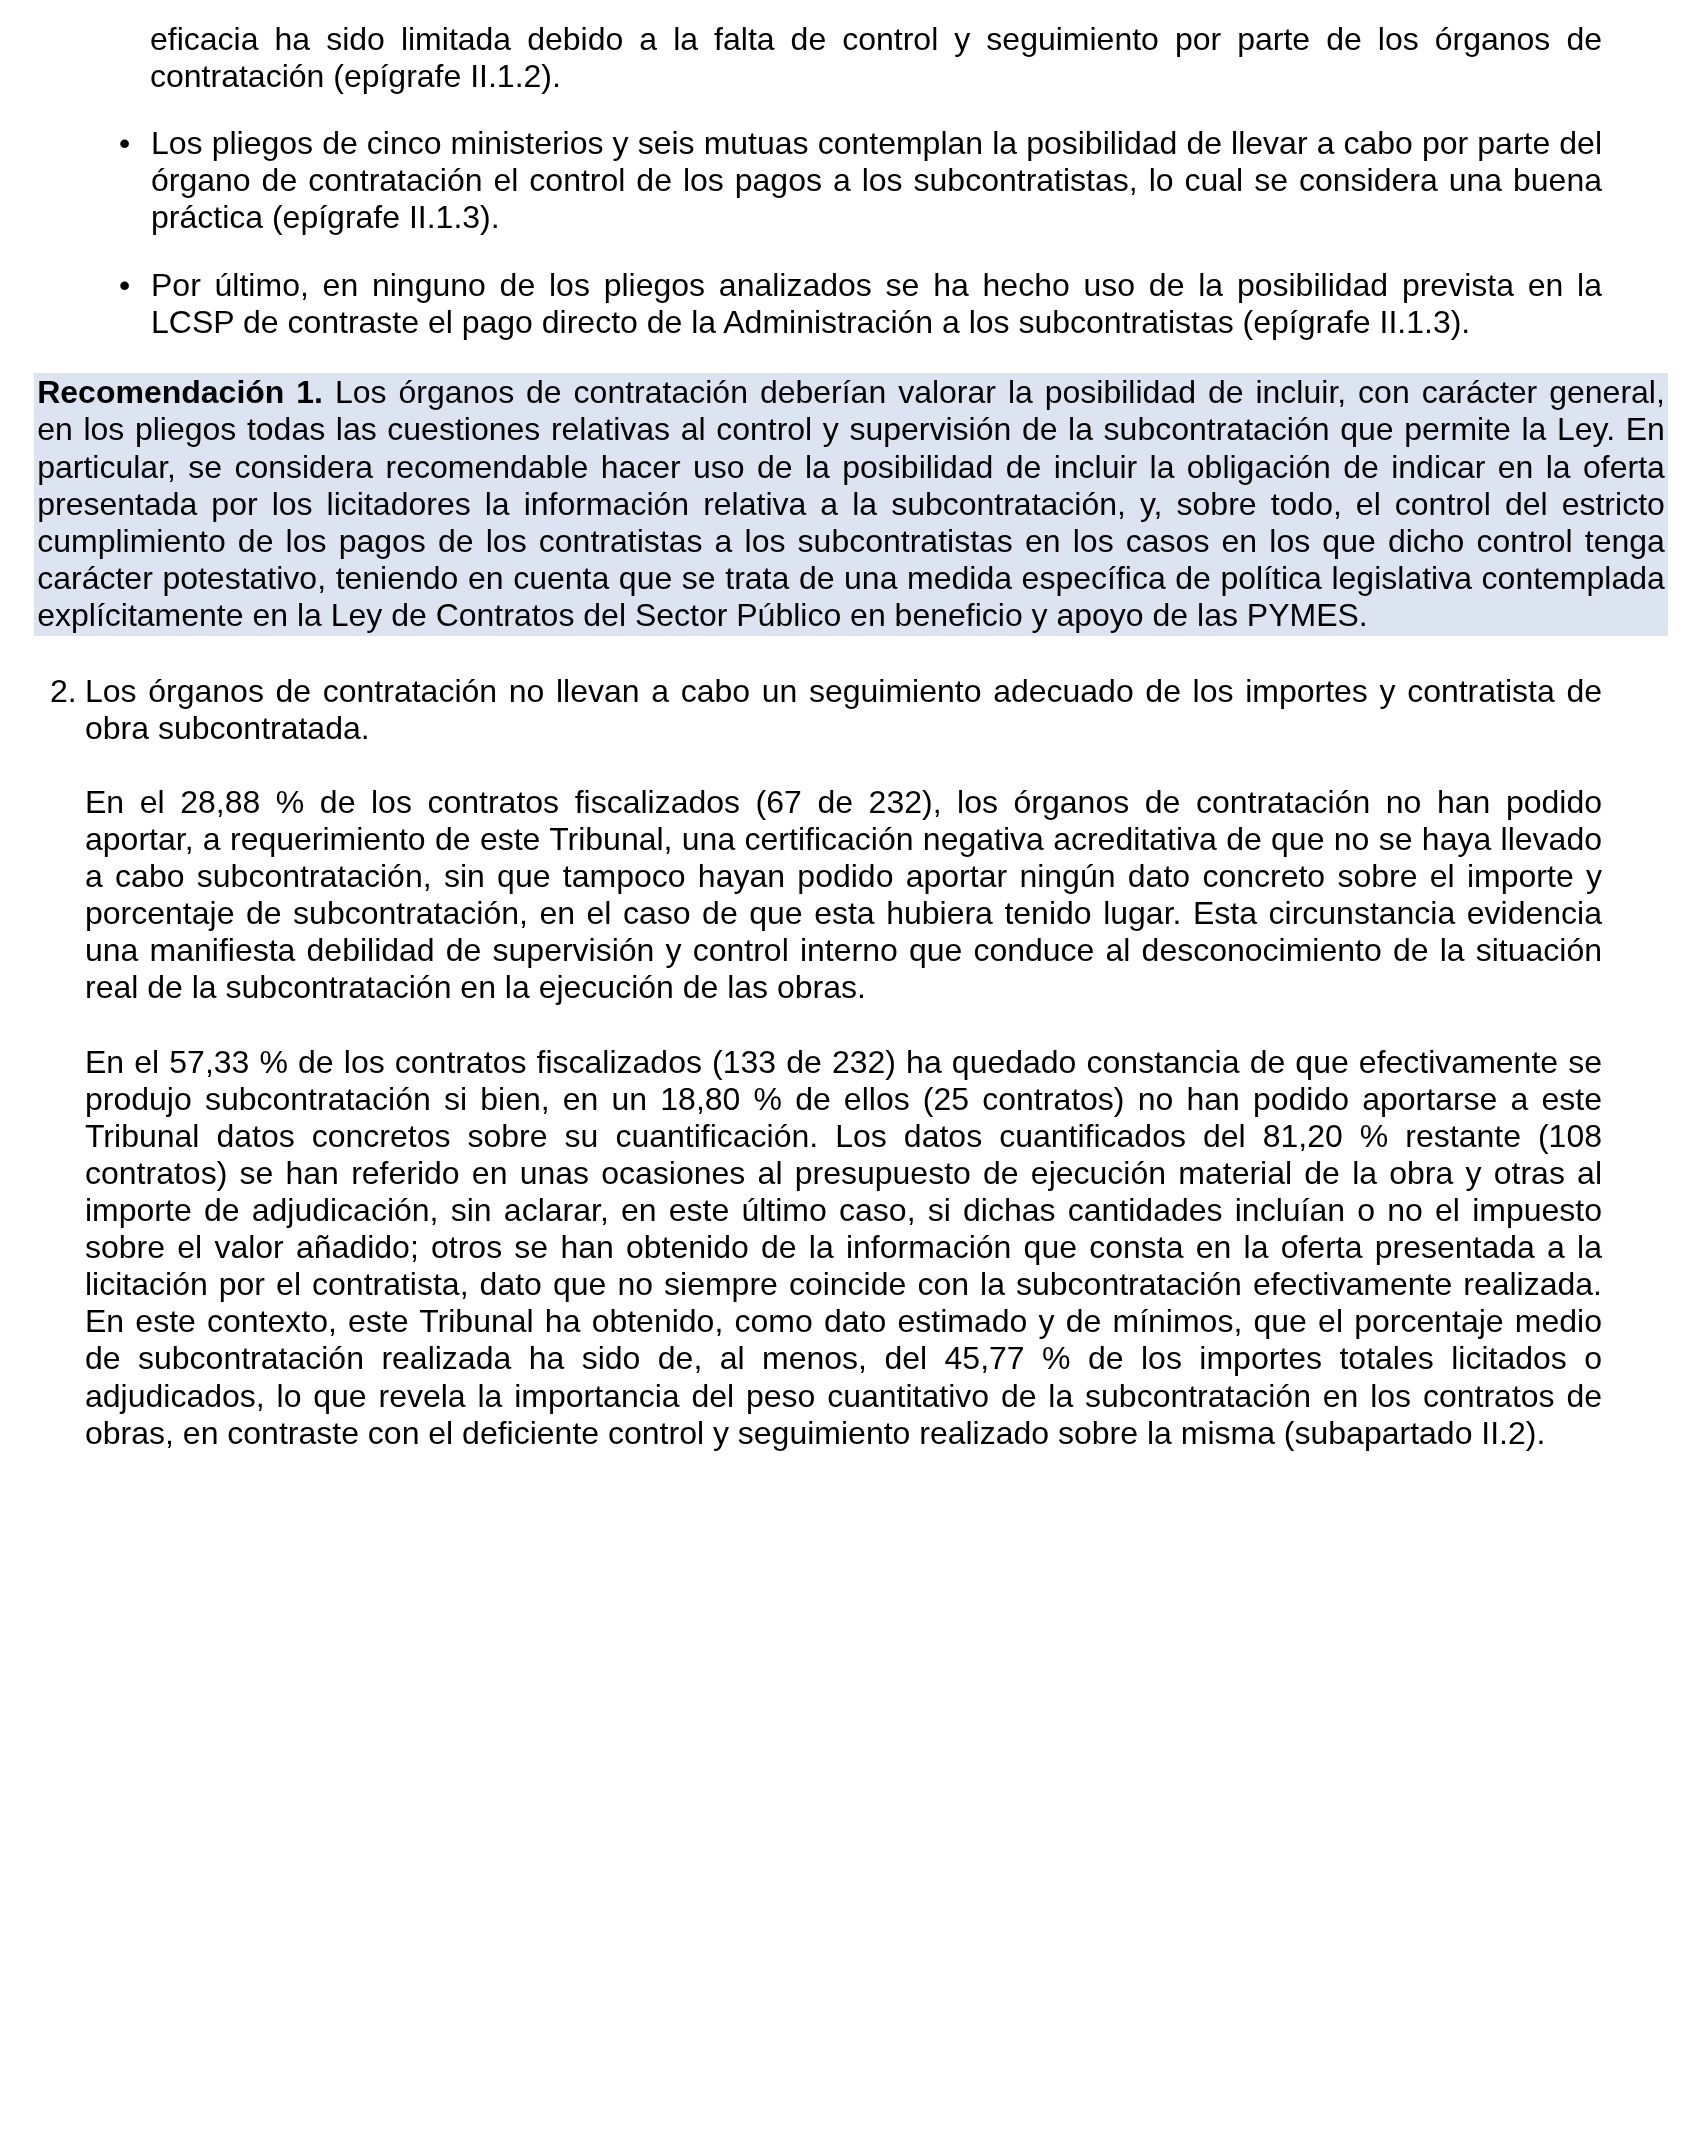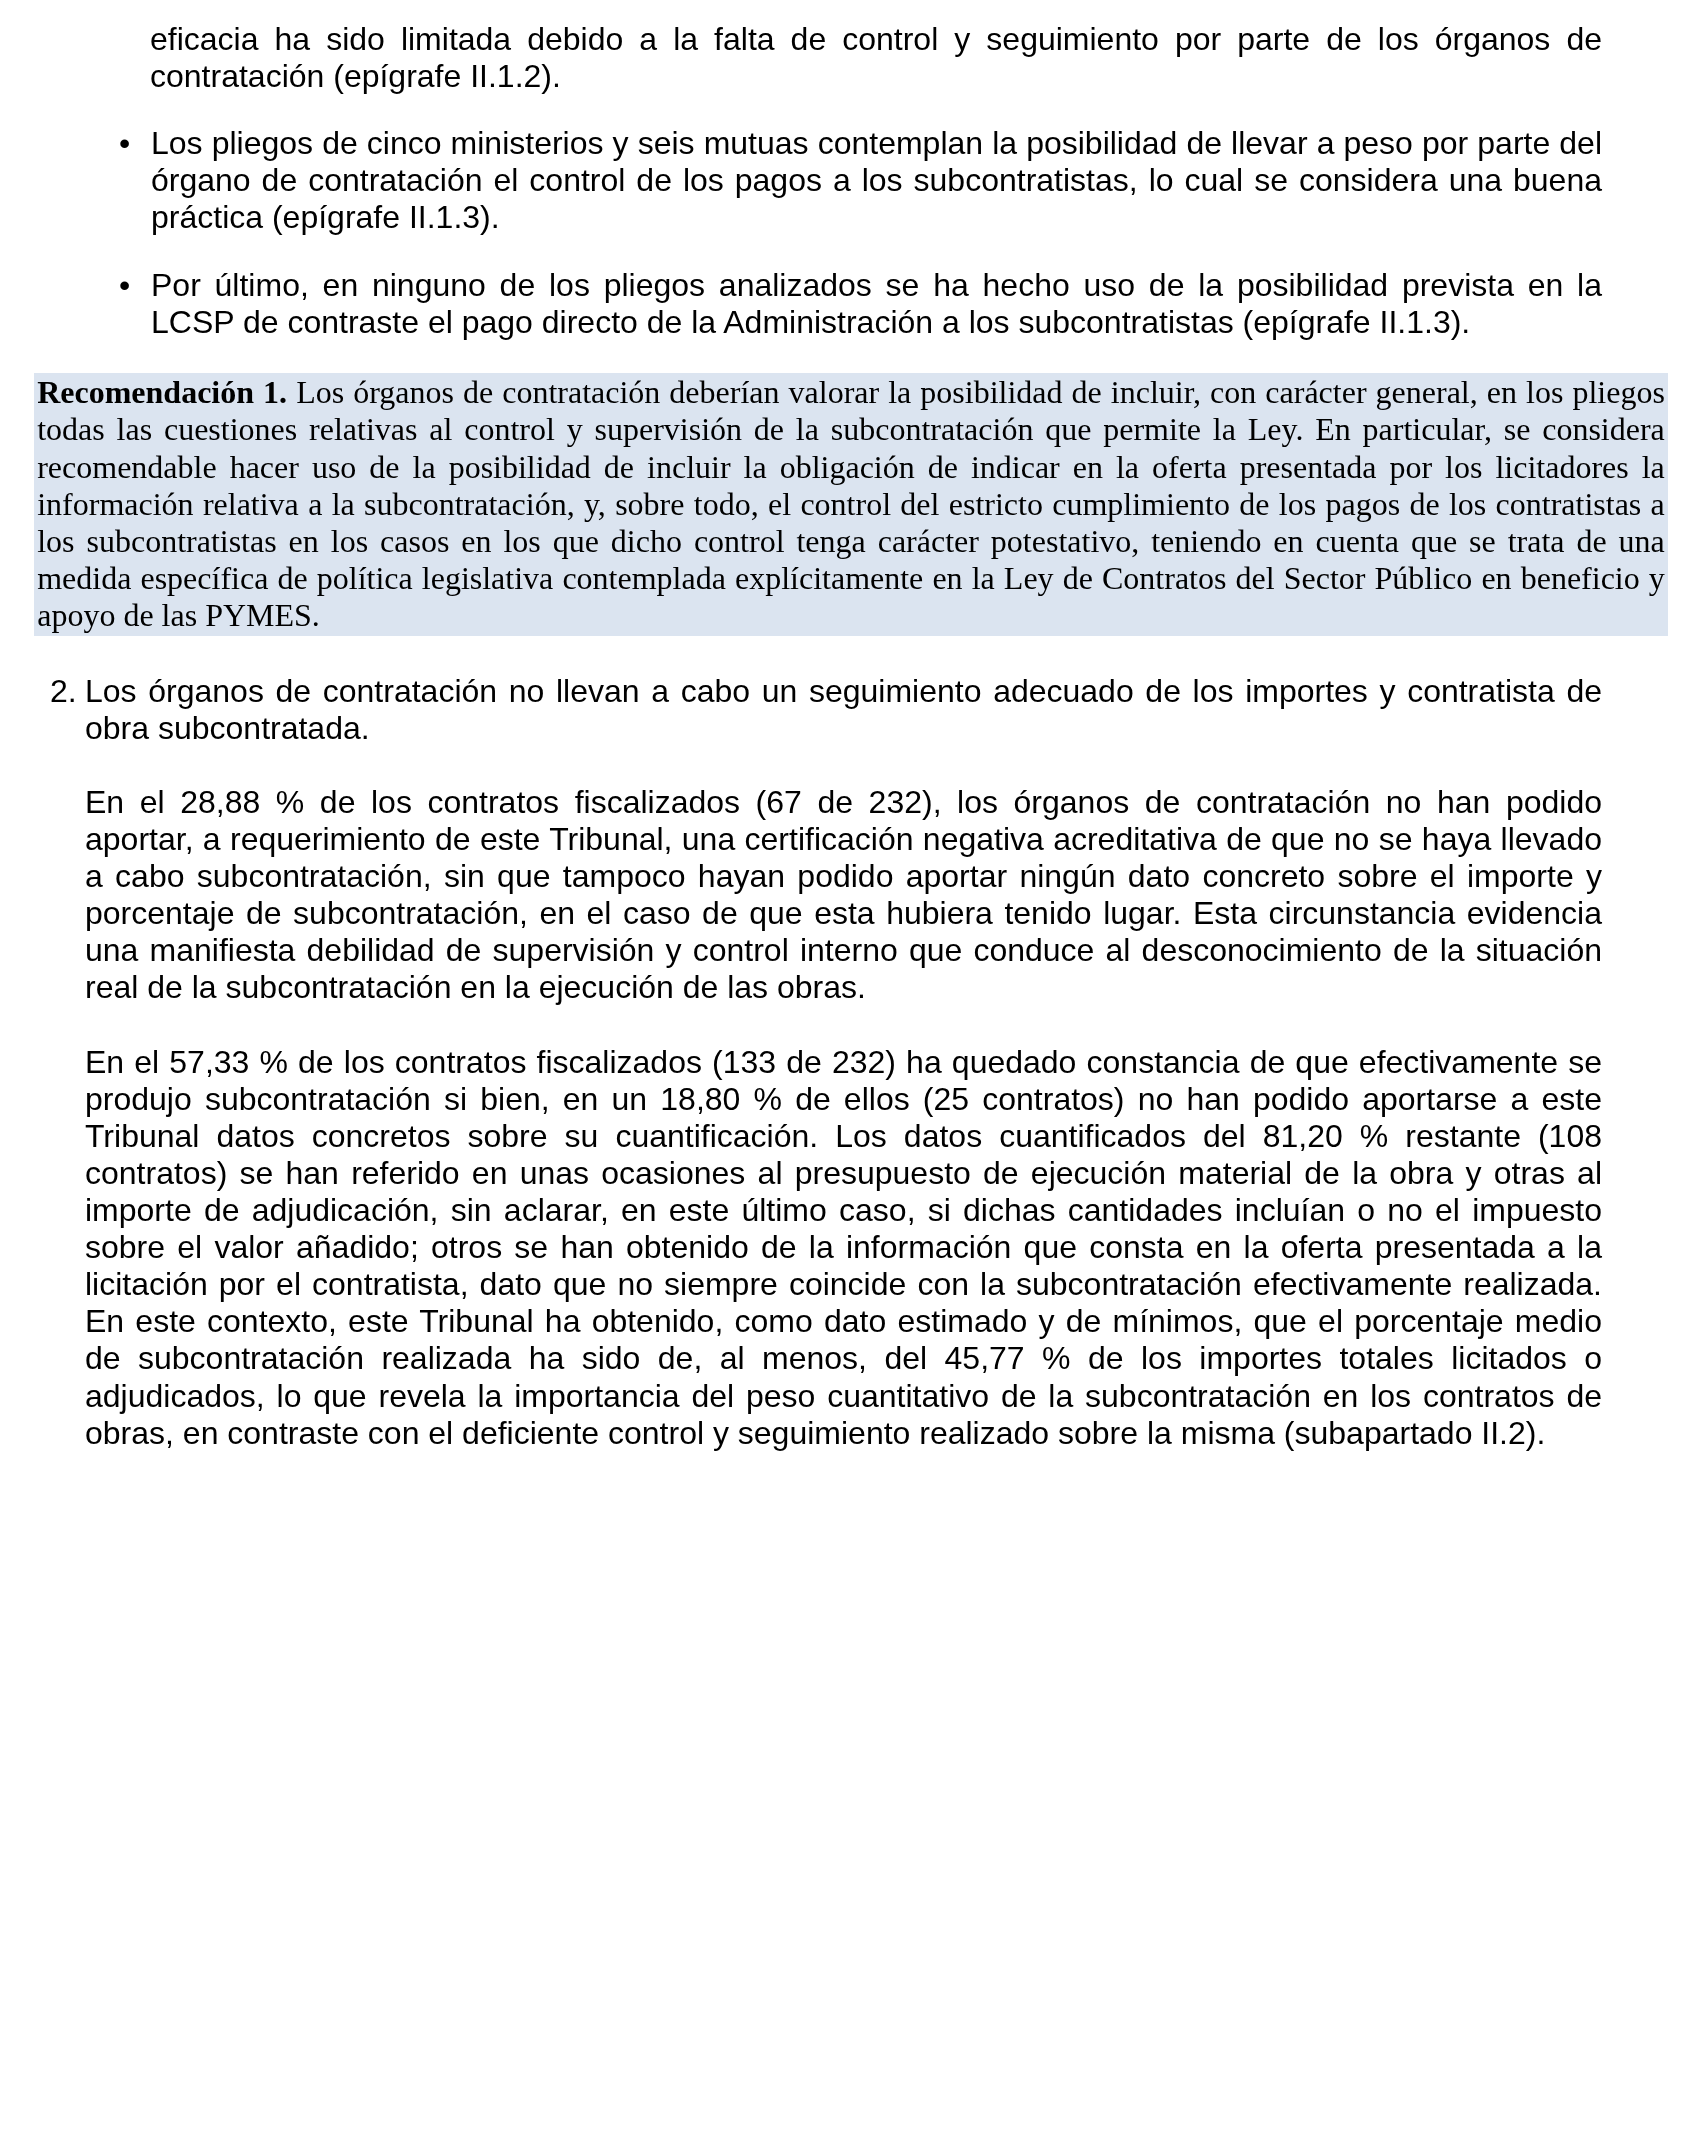--- a/index.html
+++ b/index.html
@@ -39,21 +39,20 @@
     flex: 1;
     text-align: justify;
   }
 
   
   .recommendation-box {
     margin-top: 32px;
     padding: 1.6px 3.2px;
     text-align: justify;
     background-color: #dbe4f0; 
-    font-family: Liberation Serif, serif;
   }
   .bold { font-weight: bold; }
 
   
   .section-heading {
     font-weight: bold;
     margin: 51px 66px 0 0;
     text-align: justify;
   }
 
@@ -80,21 +79,21 @@
 </head>
 <body>
 
 <div class="page">
 
   <p class="intro">eficacia ha sido limitada debido a la falta de control y seguimiento por parte de los órganos de contratación (epígrafe II.1.2).</p>
 
   <div>
     <div class="bullet-item">
       <span class="bullet-glyph">•</span>
-      <span class="bullet-text">Los pliegos de cinco ministerios y seis mutuas contemplan la posibilidad de llevar a peso por parte del órgano de contratación el control de los pagos a los subcontratistas, lo cual se considera una buena práctica (epígrafe II.1.3).</span>
+      <span class="bullet-text">Los pliegos de cinco ministerios y seis mutuas contemplan la posibilidad de llevar a cabo por parte del órgano de contratación el control de los pagos a los subcontratistas, lo cual se considera una buena práctica (epígrafe II.1.3).</span>
     </div>
     <div class="bullet-item">
       <span class="bullet-glyph">•</span>
       <span class="bullet-text">Por último, en ninguno de los pliegos analizados se ha hecho uso de la posibilidad prevista en la LCSP de contraste el pago directo de la Administración a los subcontratistas (epígrafe II.1.3).</span>
     </div>
   </div>
 
   <p class="recommendation-box" style="background-color: rgb(219, 228, 240);">
     <span class="bold">Recomendación 1.</span>
     <span>Los órganos de contratación deberían valorar la posibilidad de incluir, con carácter general, en los pliegos todas las cuestiones relativas al control y supervisión de la subcontratación que permite la Ley. En particular, se considera recomendable hacer uso de la posibilidad de incluir la obligación de indicar en la oferta presentada por los licitadores la información relativa a la subcontratación, y, sobre todo, el control del estricto cumplimiento de los pagos de los contratistas a los subcontratistas en los casos en los que dicho control tenga carácter potestativo, teniendo en cuenta que se trata de una medida específica de política legislativa contemplada explícitamente en la Ley de Contratos del Sector Público en beneficio y apoyo de las PYMES.</span>

